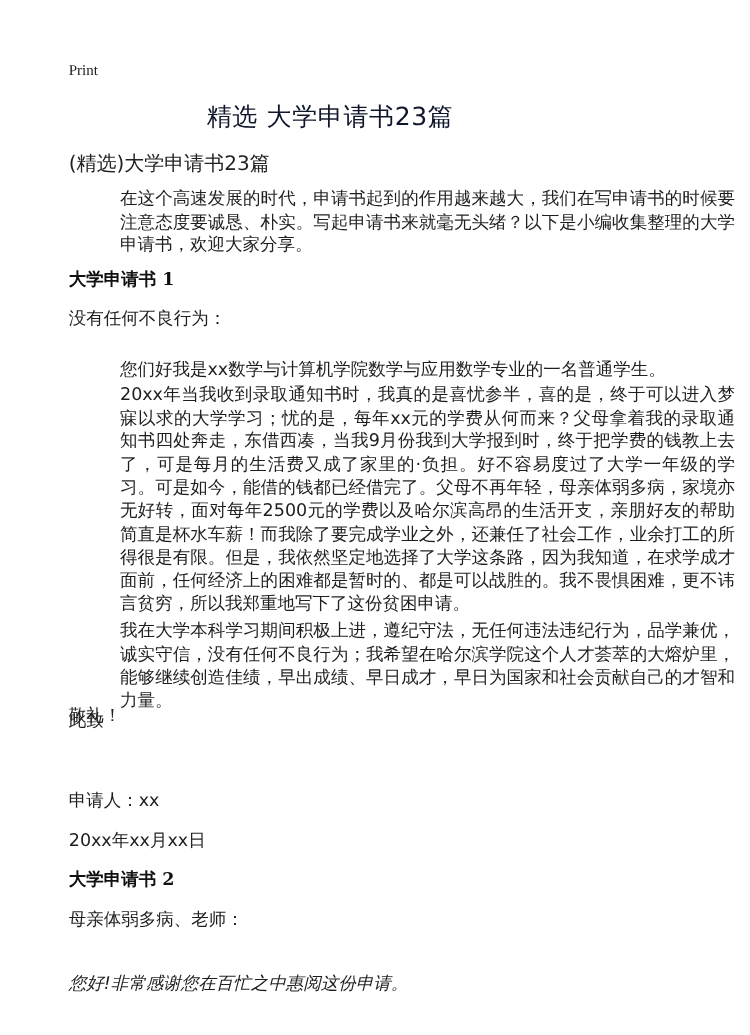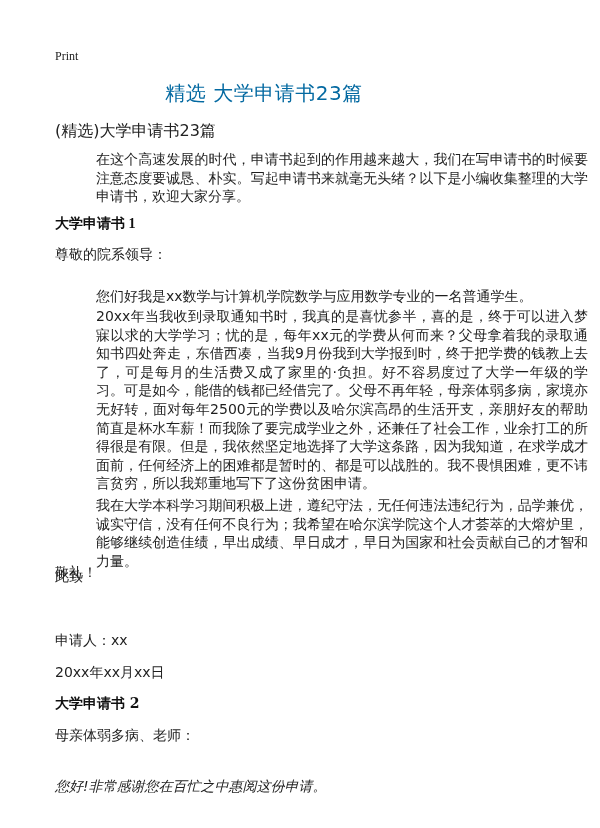--- a/index.html
+++ b/index.html
@@ -8,21 +8,21 @@
       font-family: "DejaVu Sans", "Liberation Sans", sans-serif;
       color: #1a1a1a;
     }
     .print-link {
       position: absolute; left: 55px; top: 49px;
       font-family: "Liberation Serif", "DejaVu Serif", serif;
       font-size: 12px; color: #222;
     }
     .title {
       position: absolute; left: 0; width: 528px; top: 80px;
-      text-align: center; font-size: 20px; color: #0369a1; letter-spacing: 0.5px;
+      text-align: center; font-size: 20px; color: #0f172a; letter-spacing: 0.5px;
     }
     .subtitle { position: absolute; left: 55px; top: 121px; font-size: 16px; color: #222; }
     .para {
       position: absolute; left: 55px; width: 492px;
       font-size: 14px; line-height: 18.6px; color: #1e1e1e;
       text-align: justify; word-break: break-all; margin-left: 41px;
     }
     .heading {
       position: absolute; left: 55px; font-size: 14px; font-weight: bold;
       font-family: "DejaVu Serif", "Liberation Serif", serif; color: #111;
@@ -31,22 +31,22 @@
   </style>
 </head>
 <body>
 
 <div class="print-link">Print</div>
 <div class="title">精选  大学申请书23篇</div>
 <div class="subtitle">(精选)大学申请书23篇</div>
 
 <div class="para" style="top:150px;">在这个高速发展的时代，申请书起到的作用越来越大，我们在写申请书的时候要注意态度要诚恳、朴实。写起申请书来就毫无头绪？以下是小编收集整理的大学申请书，欢迎大家分享。</div>
 
-<div class="heading" style="top:215px;font-family:Liberation Serif, serif;">大学申请书 1</div>
-<div class="line" style="top:246px;">尊敬的院系领导：</div>
+<div class="heading" style="top:215px;">大学申请书 1</div>
+<div class="line" style="top:246px;">没有任何不良行为：</div>
 <div class="para" style="top:287px;">您们好我是xx数学与计算机学院数学与应用数学专业的一名普通学生。</div>
 <div class="para" style="top:307px;">20xx年当我收到录取通知书时，我真的是喜忧参半，喜的是，终于可以进入梦寐以求的大学学习；忧的是，每年xx元的学费从何而来？父母拿着我的录取通知书四处奔走，东借西凑，当我9月份我到大学报到时，终于把学费的钱教上去了，可是每月的生活费又成了家里的·负担。好不容易度过了大学一年级的学习。可是如今，能借的钱都已经借完了。父母不再年轻，母亲体弱多病，家境亦无好转，面对每年2500元的学费以及哈尔滨高昂的生活开支，亲朋好友的帮助简直是杯水车薪！而我除了要完成学业之外，还兼任了社会工作，业余打工的所得很是有限。但是，我依然坚定地选择了大学这条路，因为我知道，在求学成才面前，任何经济上的困难都是暂时的、都是可以战胜的。我不畏惧困难，更不讳言贫穷，所以我郑重地写下了这份贫困申请。</div>
 <div class="para" style="top:496px;">我在大学本科学习期间积极上进，遵纪守法，无任何违法违纪行为，品学兼优，诚实守信，没有任何不良行为；我希望在哈尔滨学院这个人才荟萃的大熔炉里，能够继续创造佳绩，早出成绩、早日成才，早日为国家和社会贡献自己的才智和力量。</div>
 <div class="line" style="top:568px;">此致</div>
 <div class="line" style="top:564px;">敬礼！</div>
 <div class="line" style="top:632px;">申请人：xx</div>
 <div class="line" style="top:664px;">20xx年xx月xx日</div>
 
 <div class="heading" style="top:695px;">大学申请书 2</div>
 <div class="line" style="top:727px;">母亲体弱多病、老师：</div>

